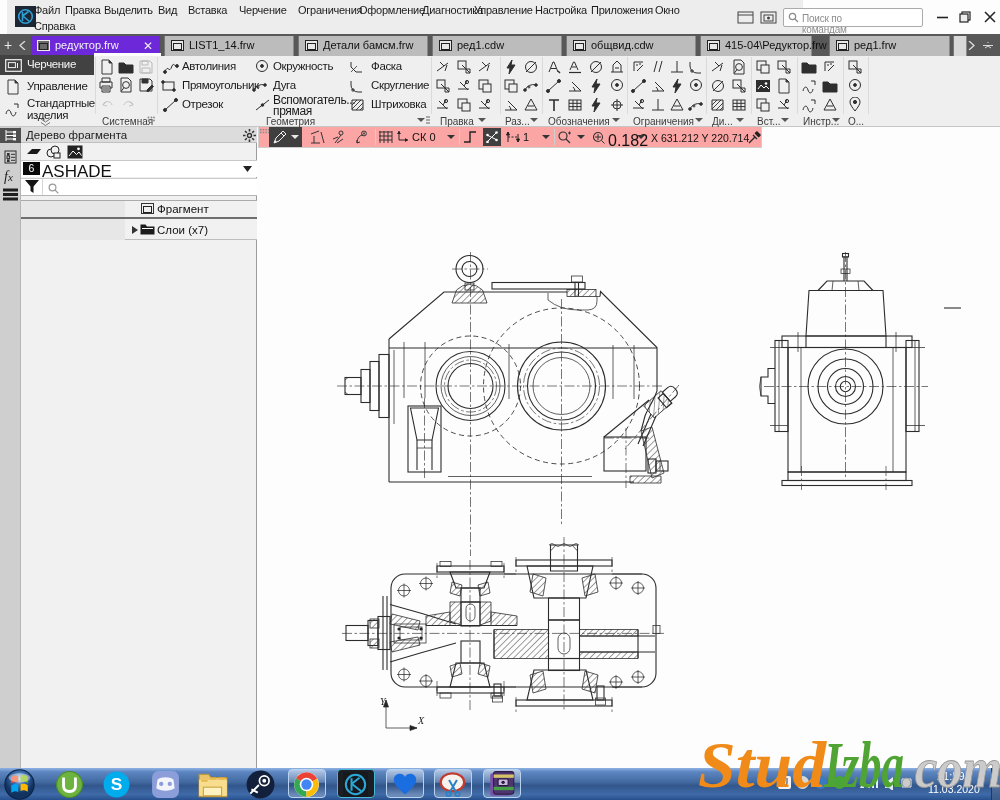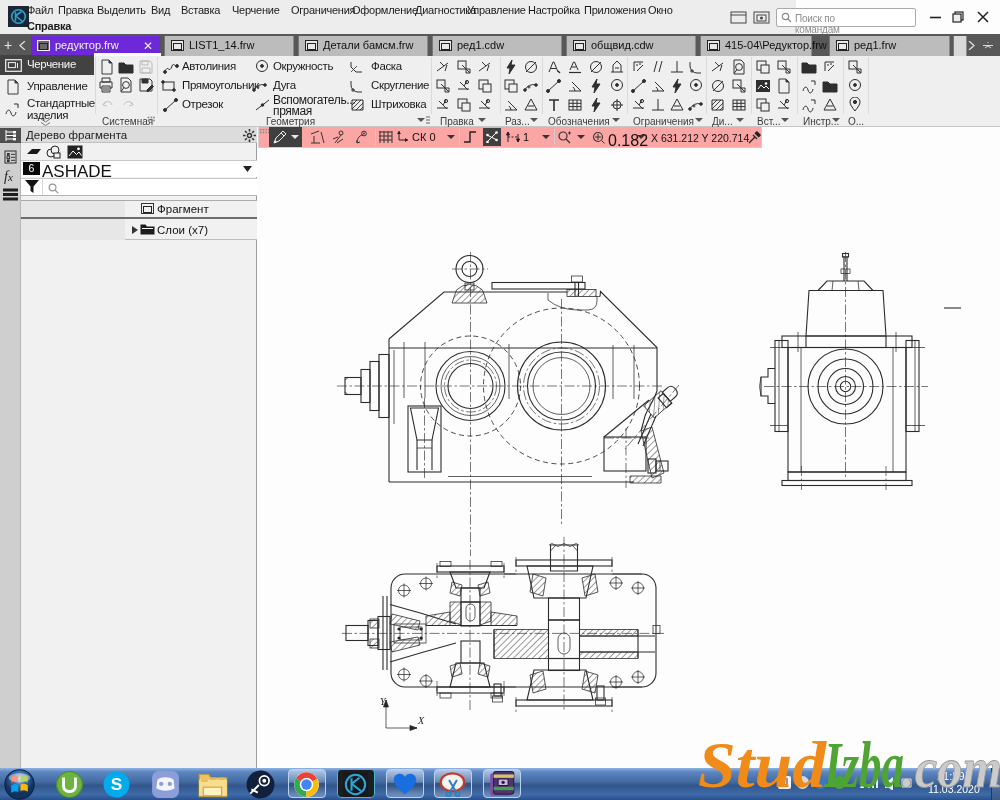--- a/index.html
+++ b/index.html
@@ -1,17 +1,17 @@
 <!DOCTYPE html>
 <html><head><meta charset="utf-8">
 <style>
 *{margin:0;padding:0;box-sizing:border-box}
 html,body{width:1000px;height:800px;overflow:hidden;font-family:"Liberation Sans",sans-serif;background:#fdfdfd}
 .abs{position:absolute}
-#menubar{position:absolute;left:0;top:0;width:796px;height:34px;background:#ededed}
+#menubar{position:absolute;left:7px;top:0;width:796px;height:34px;background:#ededed}
 #menubar span.mi{position:absolute;font-size:11px;letter-spacing:-0.25px;color:#1b1b1b;top:4px}
 #tabbar{position:absolute;left:0;top:34px;width:1000px;height:22px;background:#585858}
 .tab{position:absolute;top:2px;height:20px;width:130px;background:#bcbcbc;font-size:11px;color:#111;border-left:1px solid #777;border-right:1px solid #8a8a8a}
 .tab .tl{position:absolute;left:24px;top:3px;white-space:nowrap}
 .tabicon{position:absolute;left:6px;top:4px;width:13px;height:11px;border:1px solid #222;background:#e8e8e8}
 .tabicon:before{content:"";position:absolute;left:1px;top:2px;width:7px;height:5px;border:1px solid #222}
 #toolbar{position:absolute;left:0;top:56px;width:1000px;height:71px;background:#efefef;border-bottom:1px solid #c6c6c6}
 .tbtext{position:absolute;font-size:11.5px;letter-spacing:-0.35px;color:#1a1a1a;white-space:nowrap}
 .glabel{position:absolute;top:60px;font-size:10px;color:#3c3c3c;white-space:nowrap}
 .vsep{position:absolute;top:1px;height:57px;width:1px;background:#dadada}
@@ -197,21 +197,21 @@
 <span class="mi" style="left:151px">Вид</span>
 <span class="mi" style="left:181px">Вставка</span>
 <span class="mi" style="left:232px">Черчение</span>
 <span class="mi" style="left:291px">Ограничения</span>
 <span class="mi" style="left:352px">Оформление</span>
 <span class="mi" style="left:415px">Диагностика</span>
 <span class="mi" style="left:467px">Управление</span>
 <span class="mi" style="left:528px">Настройка</span>
 <span class="mi" style="left:584px">Приложения</span>
 <span class="mi" style="left:648px">Окно</span>
-<span class="mi" style="left:27px;top:20px;font-weight:bold;">Справка</span>
+<span class="mi" style="left:27px;top:20px;">Справка</span>
 <svg class="abs" style="left:730px;top:11px" width="17" height="13" viewBox="0 0 17 13">
       <rect x="1" y="1" width="15" height="11" fill="none" stroke="#444"></rect>
       <path d="M1 4h15" stroke="#444"></path>
     </svg>
 <svg class="abs" style="left:753px;top:11px" width="17" height="13" viewBox="0 0 17 13">
       <rect x="1" y="1" width="15" height="11" fill="none" stroke="#444"></rect>
       <rect x="4" y="4" width="9" height="6" fill="none" stroke="#444"></rect>
       <circle cx="8.5" cy="7" r="1.5" fill="#444"></circle>
     </svg>
 <div class="abs" style="left:776px;top:8px;width:140px;height:19px;background:#fff;border:1px solid #ababab;border-radius:2px"></div>

